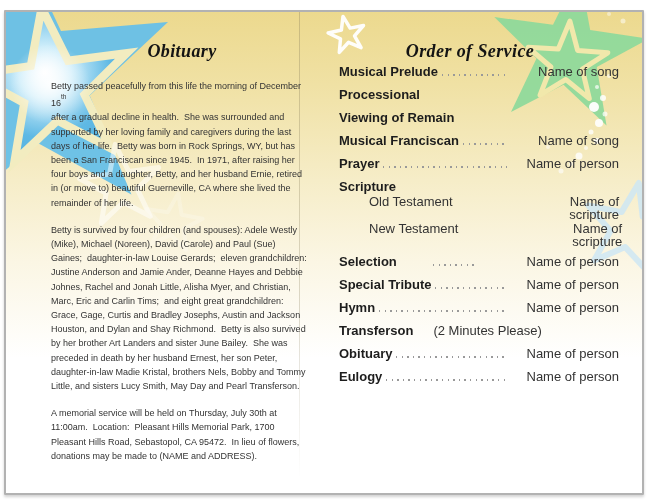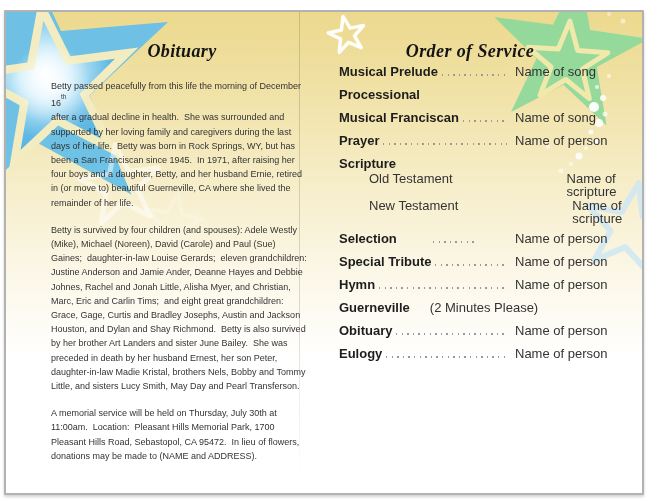--- a/index.html
+++ b/index.html
@@ -27,21 +27,21 @@
   .obit-text{font-size:9px;line-height:14.2px;color:#333;
              white-space:pre-wrap;margin:0 0 13px 0;}
   .block-lines{display:block;white-space:pre-wrap;}
   sup.th{font-size:6.5px;position:relative;top:-3.5px;}
   
   .ros-row{display:flex;align-items:baseline;margin-bottom:10px;
            font-size:13px;line-height:13px;}
   .ros-label{font-weight:bold;color:#1d1d1d;white-space:nowrap;}
   .leader{flex:1;align-self:flex-end;height:2px;margin:0 8px 2px 4px;
           background:repeating-linear-gradient(90deg,#999 0 1.4px,transparent 1.4px 5.6px);}
-  .ros-value{width:104px;color:#333;font-weight:normal;}
+  .ros-value{width:104px;color:#333;font-weight:normal;text-align:right;}
   .ros-suffix{font-weight:normal;color:#333;margin-left:20px;}
   .ros-row.head{margin-bottom:2px;margin-top:9px;}
   .ros-row.sub{margin-bottom:1px;gap:48px;}
   .ros-row.sub .ros-label{font-weight:normal;color:#333;padding-left:30px;}
   .ros-row.sub .leader{margin-right:14px;}
   .ros-row.gap-top{margin-top:7px;gap:32px;}
 </style>
 </head>
 <body>
 
@@ -125,20 +125,23 @@
       <div class="ros-row">
         <span class="ros-label">Musical Prelude</span>
         <span class="leader"></span>
         <span class="ros-value">Name of song</span>
       </div>
 
       <div class="ros-row">
         <span class="ros-label">Processional</span>
       </div>
 
+      <div class="ros-row">
+        <span class="ros-label">Viewing of Remain</span>
+      </div>
 
 
       <div class="ros-row">
         <span class="ros-label">Musical Franciscan</span>
         <span class="leader"></span>
         <span class="ros-value">Name of song</span>
       </div>
 
       <div class="ros-row">
         <span class="ros-label">Prayer</span>
@@ -174,21 +177,21 @@
         <span class="ros-value">Name of person</span>
       </div>
 
       <div class="ros-row">
         <span class="ros-label">Hymn</span>
         <span class="leader"></span>
         <span class="ros-value">Name of person</span>
       </div>
 
       <div class="ros-row">
-        <span class="ros-label">Guerneville</span>
+        <span class="ros-label">Transferson</span>
         <span class="ros-suffix">(2 Minutes Please)</span>
       </div>
 
       <div class="ros-row">
         <span class="ros-label">Obituary</span>
         <span class="leader"></span>
         <span class="ros-value">Name of person</span>
       </div>
 
       <div class="ros-row">

